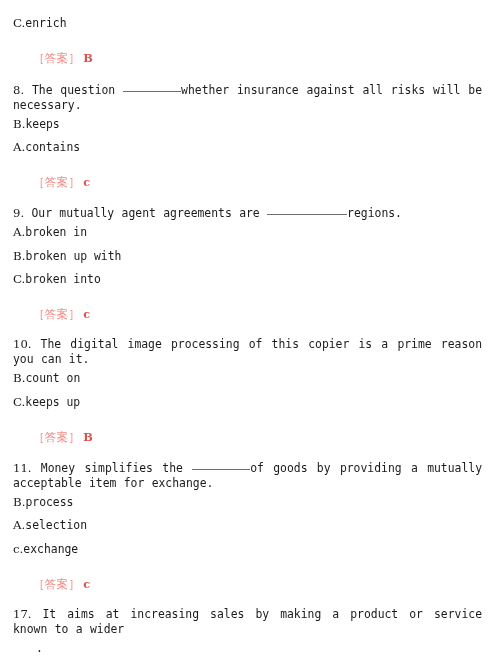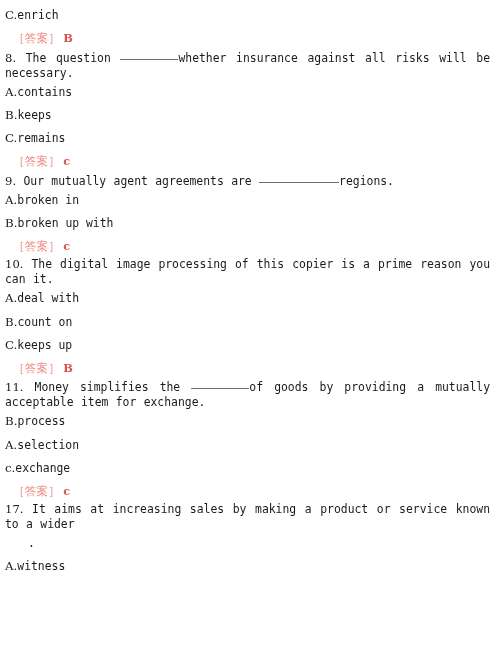--- a/index.html
+++ b/index.html
@@ -12,21 +12,21 @@
     height: 660px;
     overflow: hidden;
     font-family: "DejaVu Sans Mono", monospace;
     color: #1b1b1b;
     -webkit-font-smoothing: antialiased;
   }
   .page {
     position: relative;
     width: 500px;
     height: 660px;
-    padding: 4px;
+    padding: 12px;
     box-sizing: border-box;
   }
   .block {
     padding: 0 2px 0 0;
   }
 
   
   .stem {
     font-family: "DejaVu Sans Mono", monospace;
     font-size: 11.4px;
@@ -72,21 +72,21 @@
   .option .olet {
     font-family: "DejaVu Serif", serif;
     font-size: 11.8px;
   }
 
   
   .answer {
     font-family: "DejaVu Sans", sans-serif;
     font-size: 11.6px;
     line-height: 22.4px;
-    margin: 0;
+    margin: 12px;
     padding-left: 9px;
     color: #e8736f;
     white-space: pre;
   }
   .answer .abr {
     color: #ef8b86;
     letter-spacing: 0.2px;
   }
   .answer .aval {
     font-family: "DejaVu Serif", serif;
@@ -100,36 +100,35 @@
 <body>
 
 <div class="page">
 
   <p class="option"><span class="olet">C.</span><span>enrich</span></p>
 
   <p class="answer"><span class="abr">［答案］</span><span class="aval">B</span></p>
 
   <div class="block">
     <p class="stem"><span class="num">8.</span><span> The question </span><span class="blank b-short"></span><span>whether insurance against all risks will be necessary.</span></p>
+    <p class="option"><span class="olet">B.</span><span>keeps</span></p>
     <p class="option"><span class="olet">A.</span><span>contains</span></p>
-    <p class="option"><span class="olet">B.</span><span>keeps</span></p>
-    <p class="option"><span class="olet">C.</span><span>remains</span></p>
     <p class="answer"><span class="abr">［答案］</span><span class="aval">c</span></p>
   </div>
 
   <div class="block">
     <p class="stem"><span class="num">9.</span><span> Our mutually agent agreements are </span><span class="blank b-long"></span><span>regions.</span></p>
     <p class="option"><span class="olet">A.</span><span>broken in</span></p>
     <p class="option"><span class="olet">B.</span><span>broken up with</span></p>
+    <p class="option"><span class="olet">C.</span><span>broken into</span></p>
     <p class="answer"><span class="abr">［答案］</span><span class="aval">c</span></p>
   </div>
 
   <div class="block">
     <p class="stem"><span class="num">10.</span><span> The digital image processing of this copier is a prime reason you can</span><span> it.</span></p>
-    <p class="option"><span class="olet">A.</span><span>deal with</span></p>
     <p class="option"><span class="olet">B.</span><span>count on</span></p>
     <p class="option"><span class="olet">C.</span><span>keeps up</span></p>
     <p class="answer"><span class="abr">［答案］</span><span class="aval">B</span></p>
   </div>
 
   <div class="block">
     <p class="stem"><span class="num">11.</span><span> Money simplifies the </span><span class="blank b-short"></span><span>of goods by providing a mutually acceptable item for exchange.</span></p>
     <p class="option"><span class="olet">B.</span><span>process</span></p>
     <p class="option"><span class="olet">A.</span><span>selection</span></p>
     <p class="option"><span class="olet">c.</span><span>exchange</span></p>

